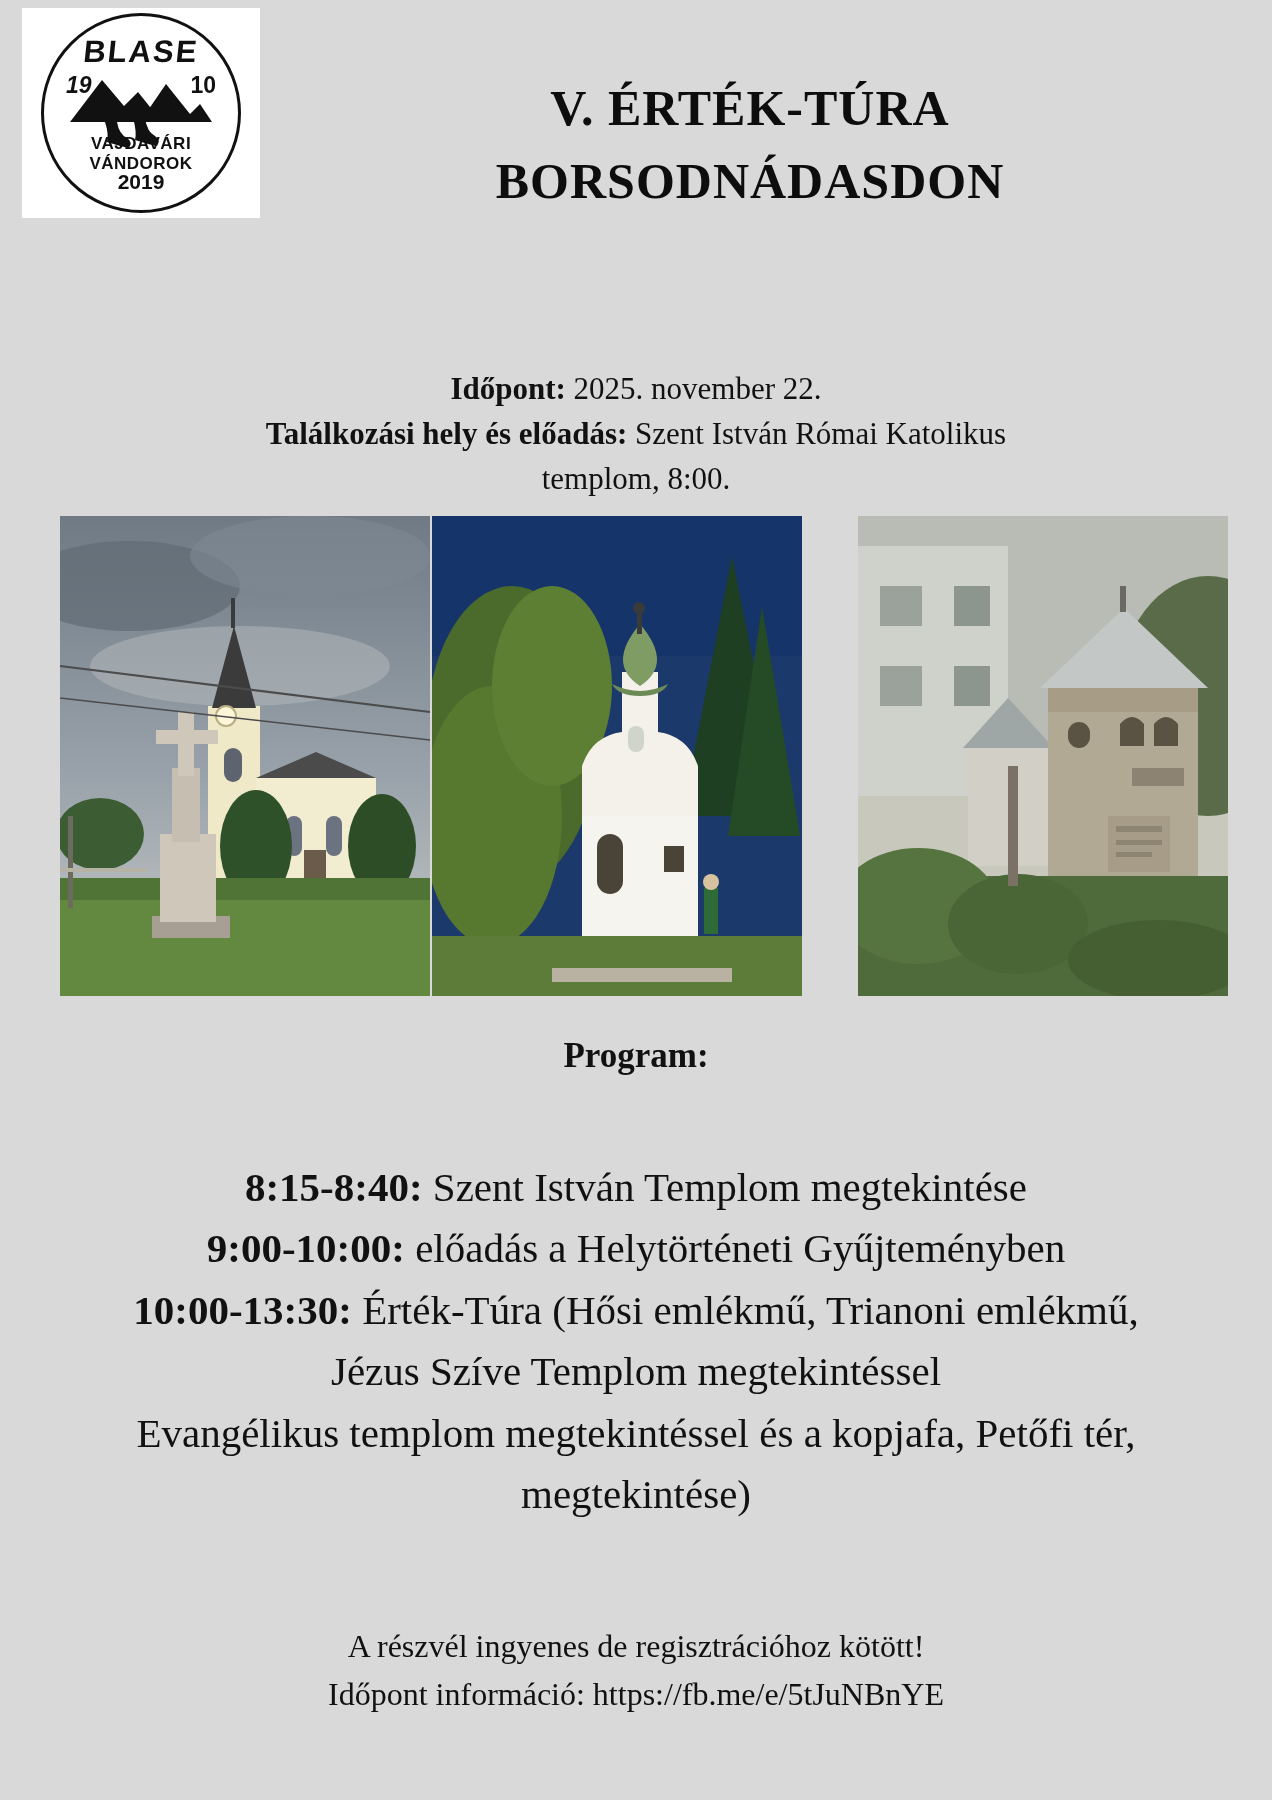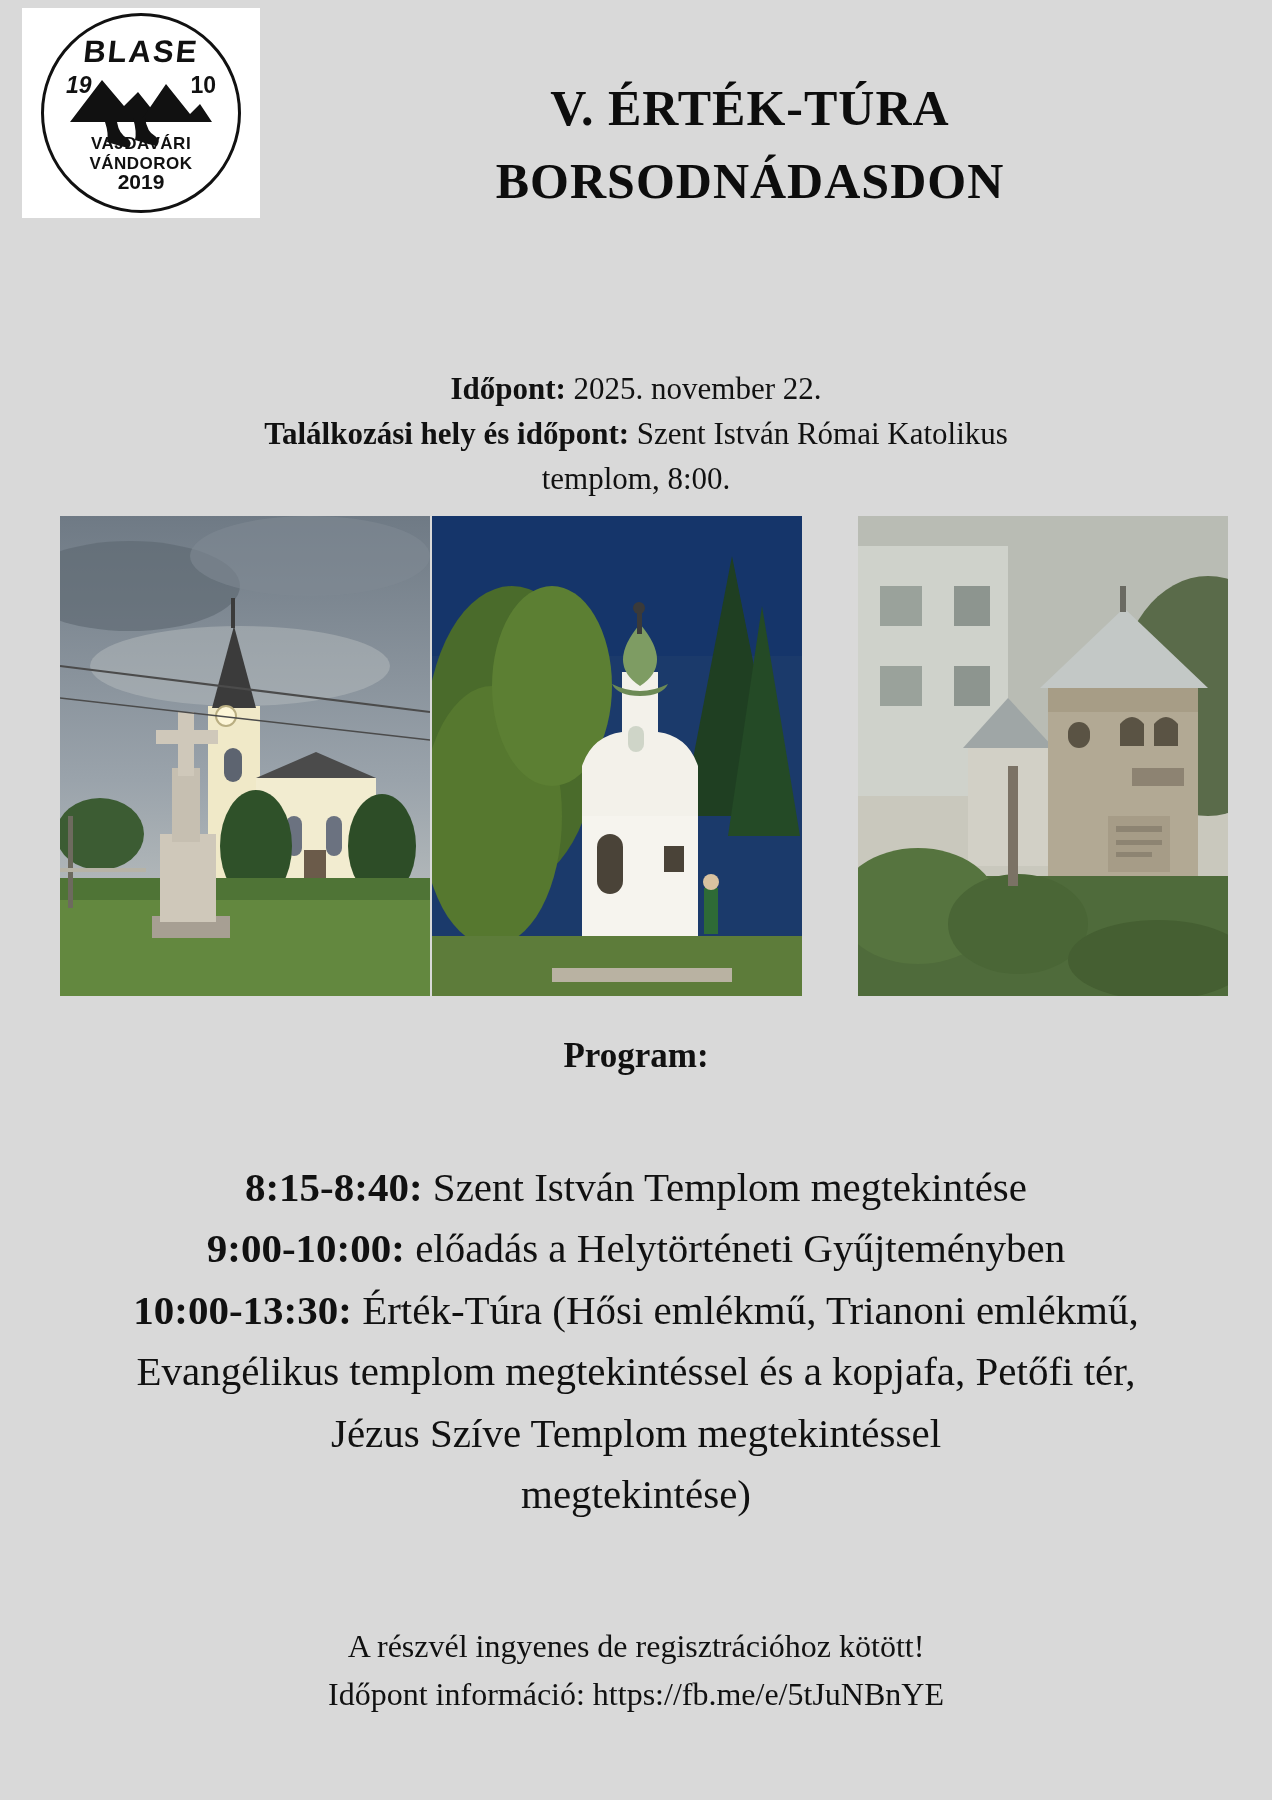--- a/index.html
+++ b/index.html
@@ -213,21 +213,21 @@
     <span>V. ÉRTÉK-TÚRA</span><br>
     <span>BORSODNÁDASDON</span>
   </h1>
 </div>
 
 <div class="meta">
   <span class="line">
     <b>Időpont:</b><span> 2025. november 22.</span>
   </span>
   <span class="line">
-    <b>Találkozási hely és időpont:</b><span> Szent István Római Katolikus</span>
+    <b>Találkozási hely és előadás:</b><span> Szent István Római Katolikus</span>
   </span>
   <span class="line">templom, 8:00.</span>
 </div>
 
 <div class="photos">
 
   <div class="photo p1">
     <svg viewBox="0 0 370 480" preserveAspectRatio="xMidYMid slice">
       <defs>
         <linearGradient id="sky1" x1="0" y1="0" x2="0" y2="1">
@@ -355,21 +355,21 @@
 <div class="program-list">
   <span class="item">
     <b class="time">8:15-8:40:</b><span> Szent István Templom megtekintése</span>
   </span>
   <span class="item">
     <b class="time">9:00-10:00:</b><span> előadás a Helytörténeti Gyűjteményben</span>
   </span>
   <span class="item">
     <b class="time">10:00-13:30:</b><span> Érték-Túra (Hősi emlékmű, Trianoni emlékmű,</span>
   </span>
+  <span class="item">Jézus Szíve Templom megtekintéssel</span>
   <span class="item">Evangélikus templom megtekintéssel és a kopjafa, Petőfi tér,</span>
-  <span class="item">Jézus Szíve Templom megtekintéssel</span>
   <span class="item">megtekintése)</span>
 </div>
 
 <div class="footer">
   <span class="line">A részvél ingyenes de regisztrációhoz kötött!</span>
   <span class="line">Időpont információ: https://fb.me/e/5tJuNBnYE</span>
 </div>
 
 </body></html>

